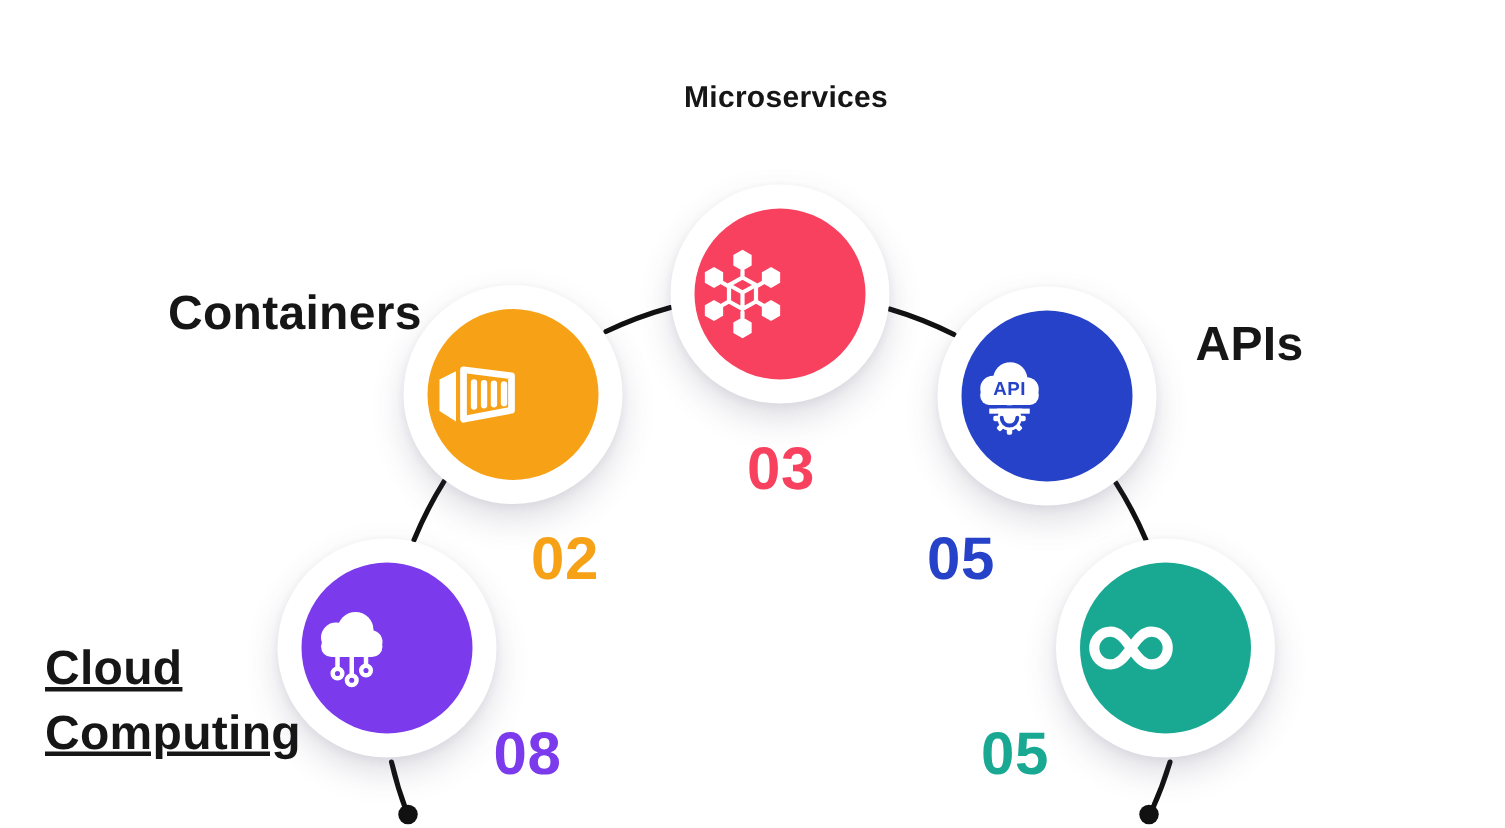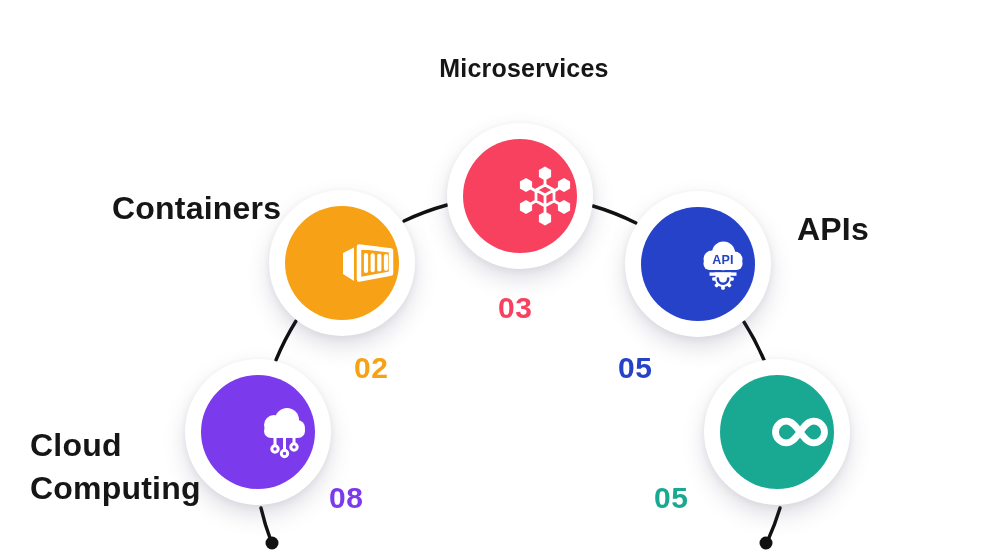--- a/index.html
+++ b/index.html
@@ -12,40 +12,40 @@
   #connectors path{fill:none;stroke:var(--cc,#111);stroke-width:3.4;stroke-linecap:round;}
   #connectors circle{fill:var(--cc,#111);}
   
   .node{
     position:absolute;width:146px;height:146px;border-radius:50%;background:#fff;
     box-shadow:0 10px 22px rgba(70,70,105,.18),0 2px 6px rgba(70,70,105,.08);
     display:flex;align-items:center;justify-content:center;
   }
   .node-inner{
     width:114px;height:114px;border-radius:50%;background:var(--c,#888);
-    display:flex;align-items:center;justify-content:flex-end;
+    display:flex;align-items:center;justify-content:flex-start;
   }
   .n1{left:185px;top:359px}
   .n2{left:269px;top:190px}
   .n3{left:447px;top:123px}
   .n4{left:625px;top:191px}
   .n5{left:704px;top:359px}
   
   .lbl{
     position:absolute;font-weight:700;font-size:32px;line-height:1.35;
     color:#161616;letter-spacing:.2px;white-space:pre-line;
   }
-  .lbl-cloud{left:30px;top:424px;width:152px;}
+  .lbl-cloud{left:30px;top:424px;width:152px;text-decoration:underline;}
   .lbl-containers{left:112px;top:187px;}
-  .lbl-micro{left:424px;top:52px;width:200px;text-align:center;font-size:25px;}
+  .lbl-micro{left:424px;top:52px;width:200px;text-align:center;font-size:20px;}
   .lbl-apis{left:797px;top:208px;text-align:center;}
   .lbl-devops{left:878px;top:427px;}
   
   .num{
-    position:absolute;font-weight:700;font-size:30px;letter-spacing:.5px;color:var(--c,#333);
+    position:absolute;font-weight:700;font-size:40px;letter-spacing:.5px;color:var(--c,#333);
   }
   .num1{left:329px;top:481px}
   .num2{left:354px;top:351px}
   .num3{left:498px;top:291px}
   .num4{left:618px;top:351px}
   .num5{left:654px;top:481px}
   .icon-svg{display:block;}
 </style>
 </head>
 <body>

